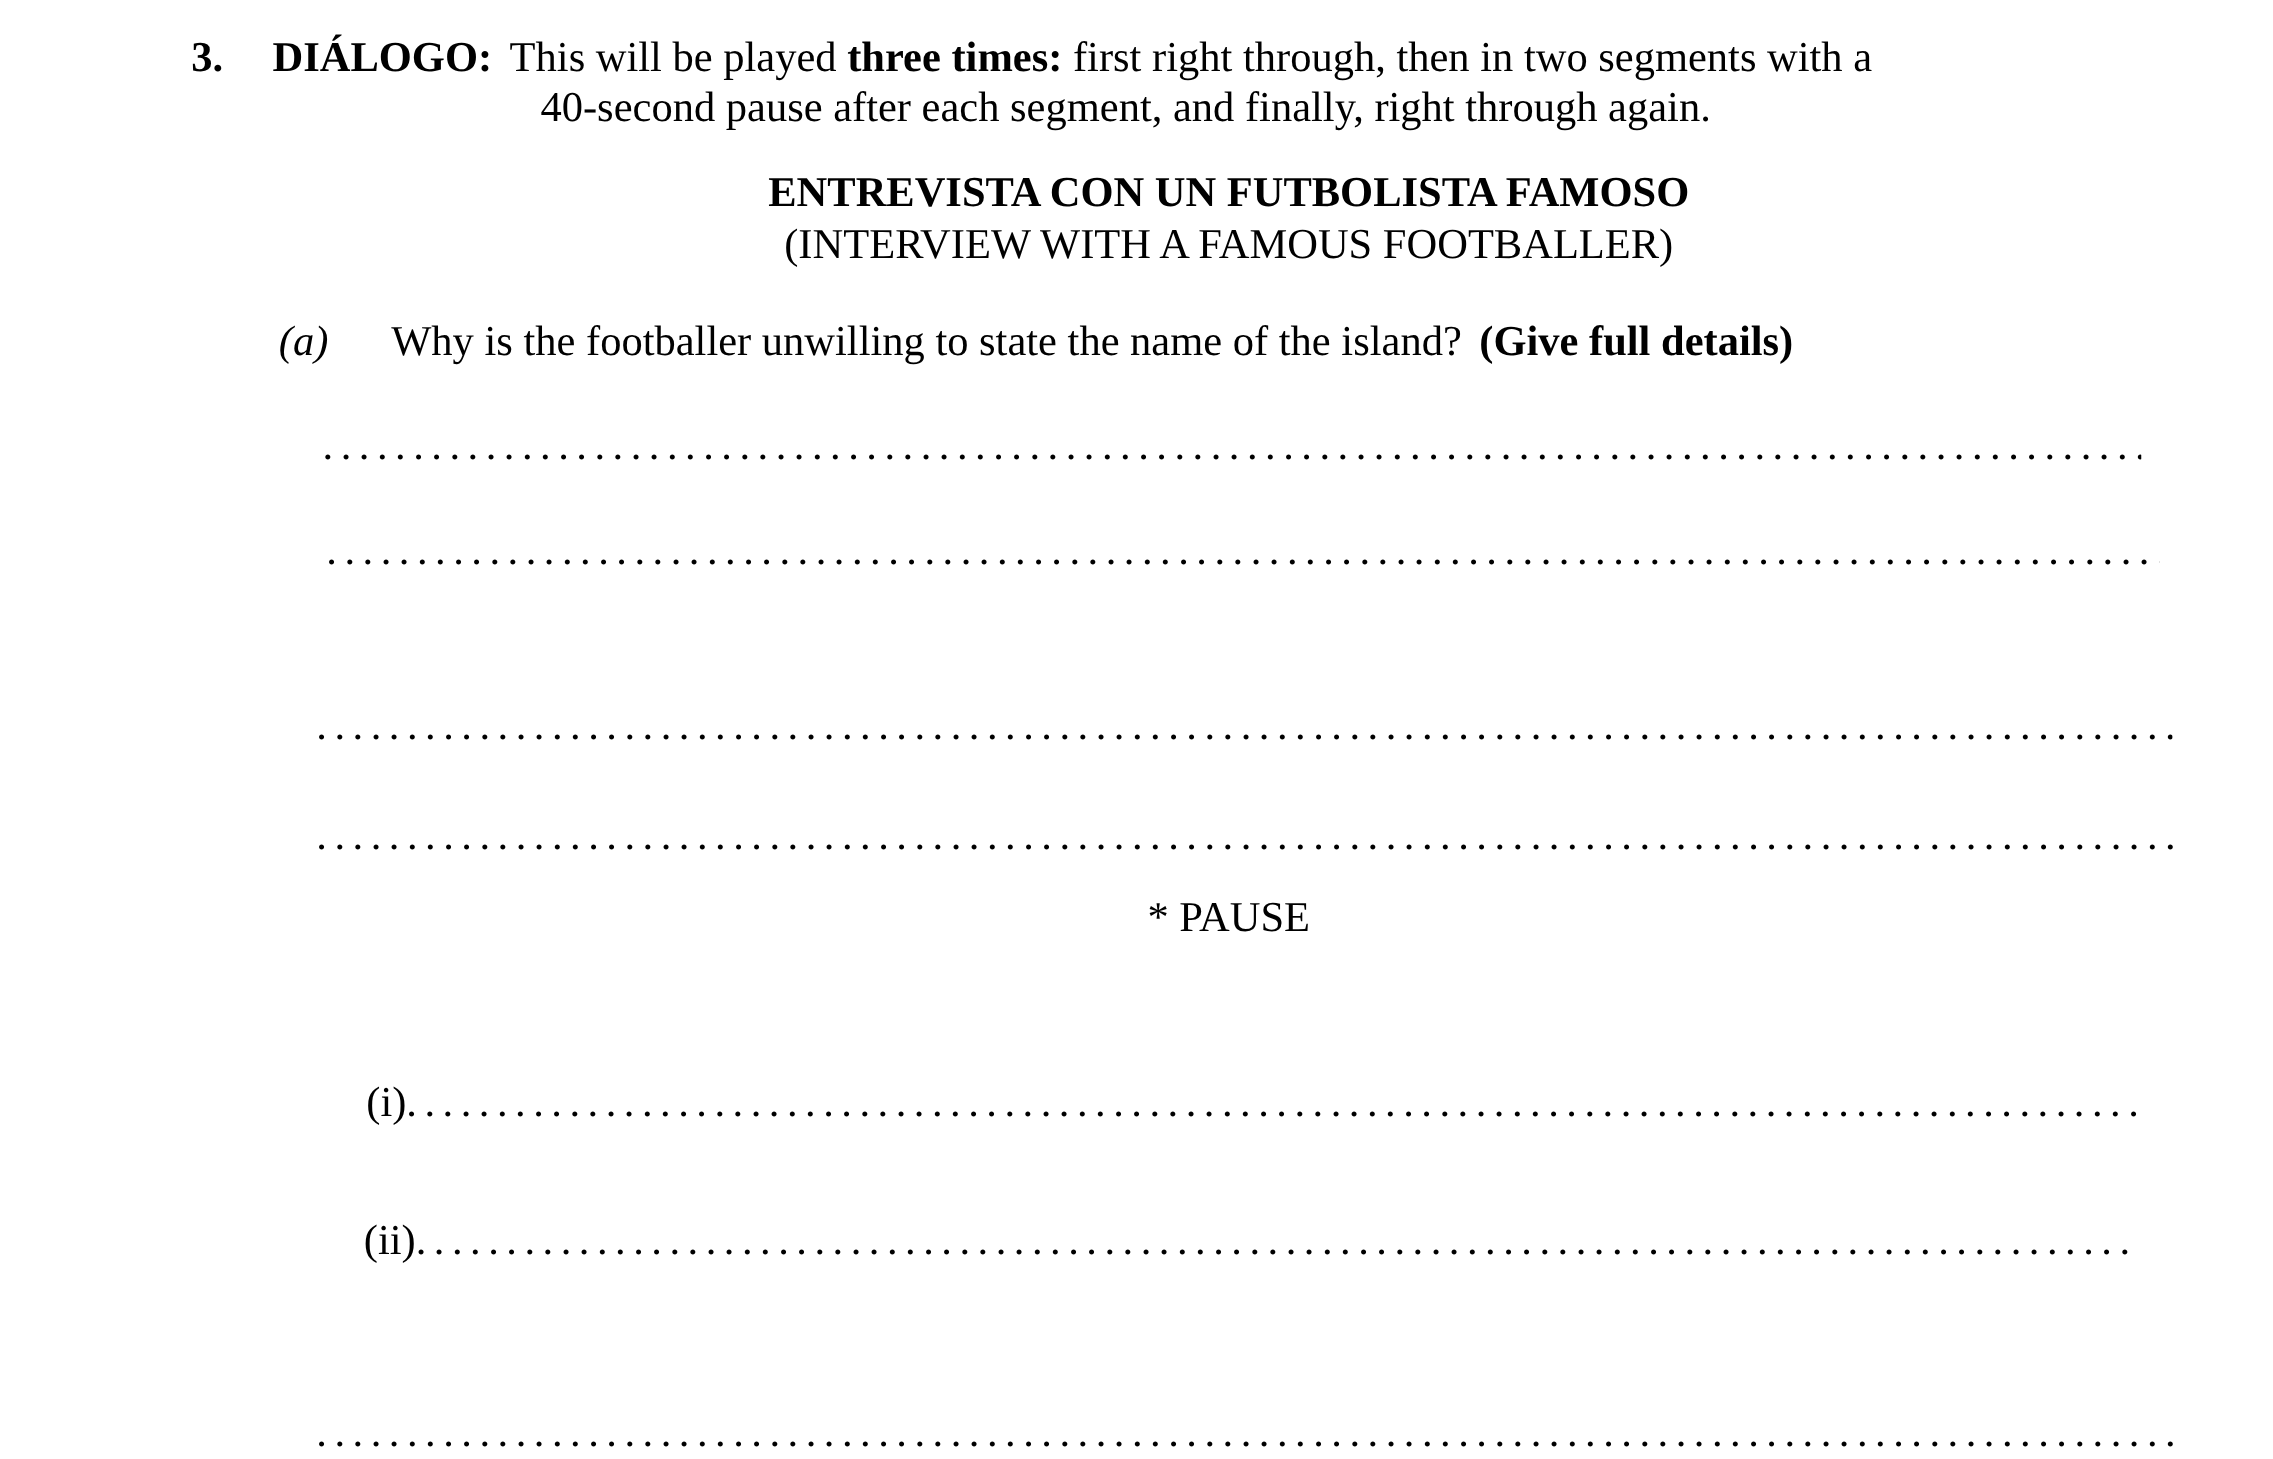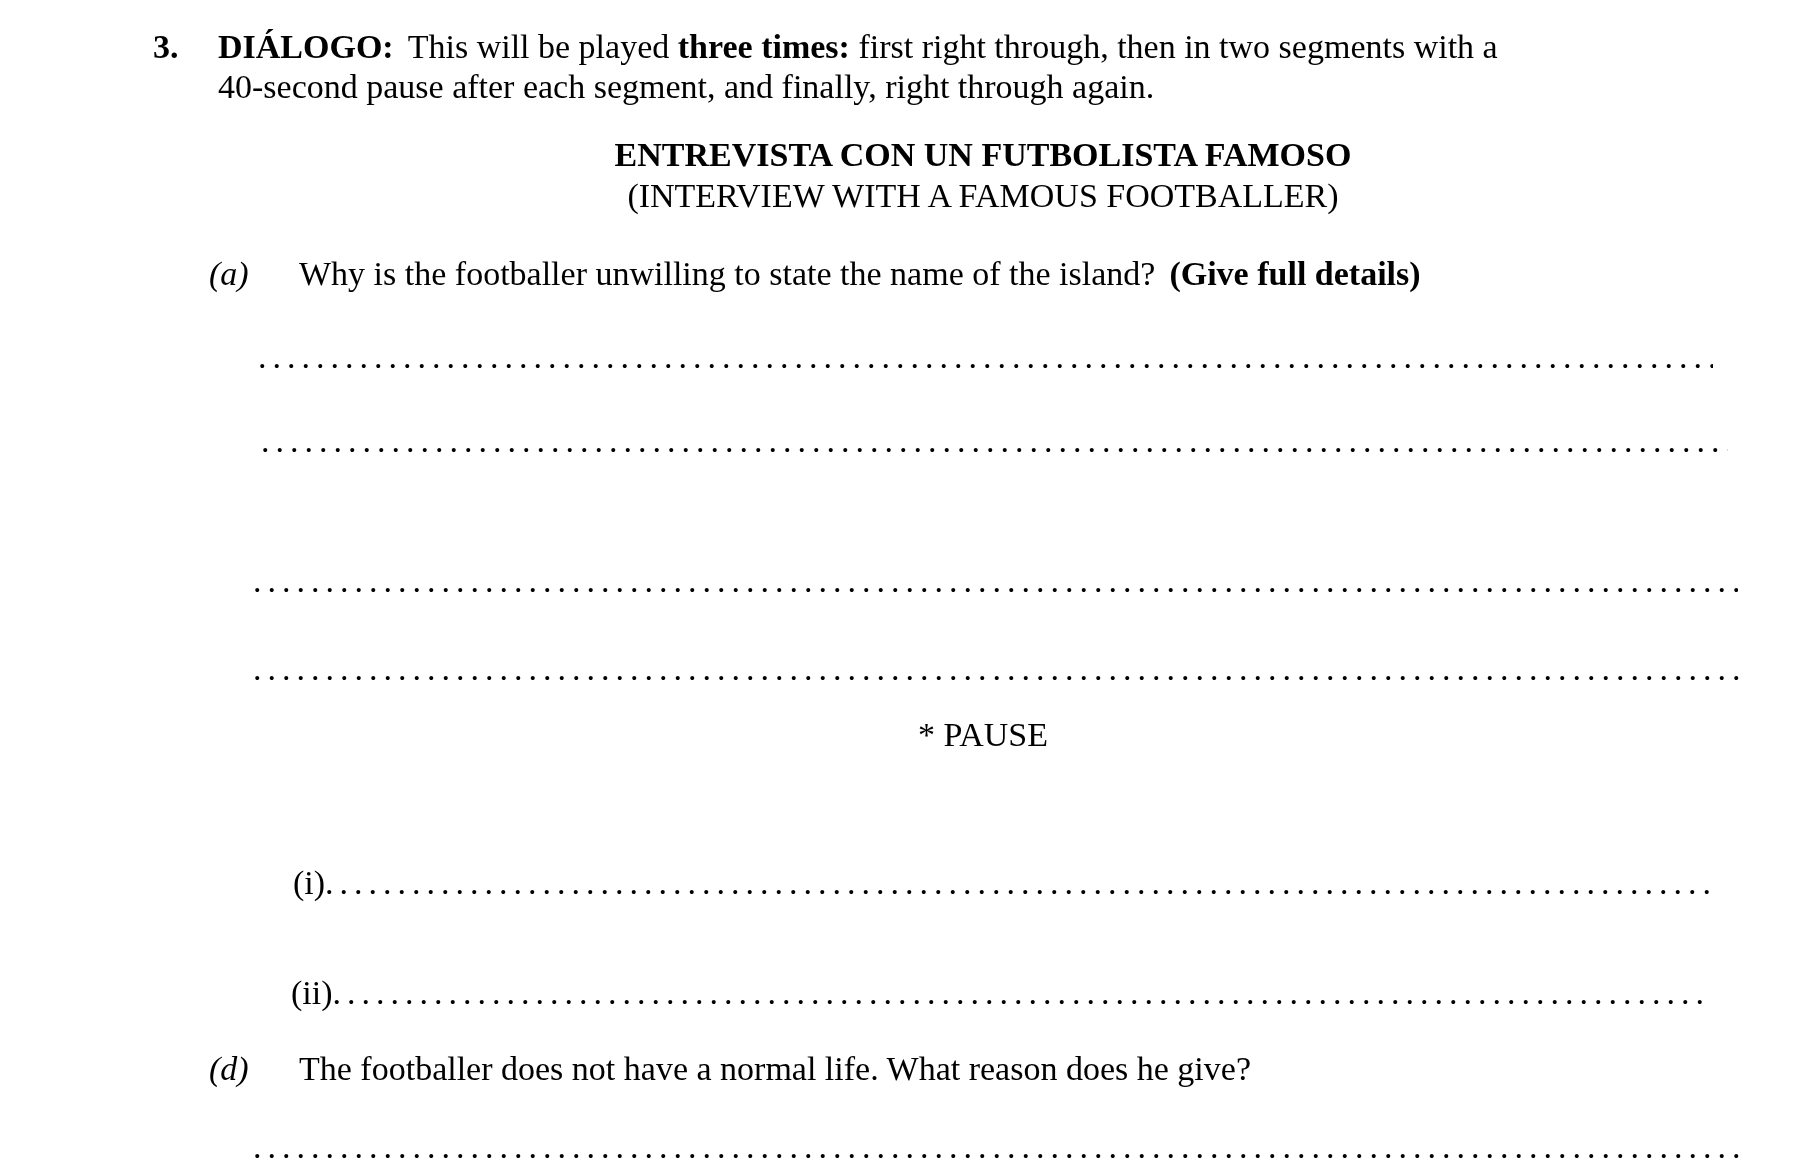--- a/index.html
+++ b/index.html
@@ -31,33 +31,34 @@
     display: inline-block;
     width: 65px;
     font-weight: bold;
   }
   .intro .dialogo {
     font-weight: bold;
     margin-right: 14px;
   }
   .intro .line2 {
     margin-left: 65px;
+    text-align: center;
   }
 
   .centerband {
     left: 0;
     width: 1870px;
     text-align: center;
     line-height: 41px;
   }
   .heading-block { top: 134px; }
   .pause-line { top: 714px; }
 
   .question {
-    left: 161px;
+    left: 175px;
     width: 1560px;
     line-height: 42px;
     white-space: nowrap;
   }
   .question .qlabel {
     display: inline-block;
     width: 90px;
     font-style: italic;
   }
   .question .qbold {
@@ -124,19 +125,16 @@
   <div class="abs centerband pause-line">* PAUSE</div>
 
 
   <div class="abs subline sub-i">
     <span class="slabel">(i)</span><span class="dots">...........................................................................................................................................</span>
   </div>
   <div class="abs subline sub-ii">
     <span class="slabel">(ii)</span><span class="dots">...........................................................................................................................................</span>
   </div>
 
-  <div class="abs question q-d">
-    <span class="qlabel">(d)</span><span>The footballer does not have a normal life. What reason does he give?</span>
-  </div>
 
   <div class="abs dotline dl-bottom"><span class="dots">...........................................................................................................................................</span></div>
 
 </div>
 
 </body></html>

